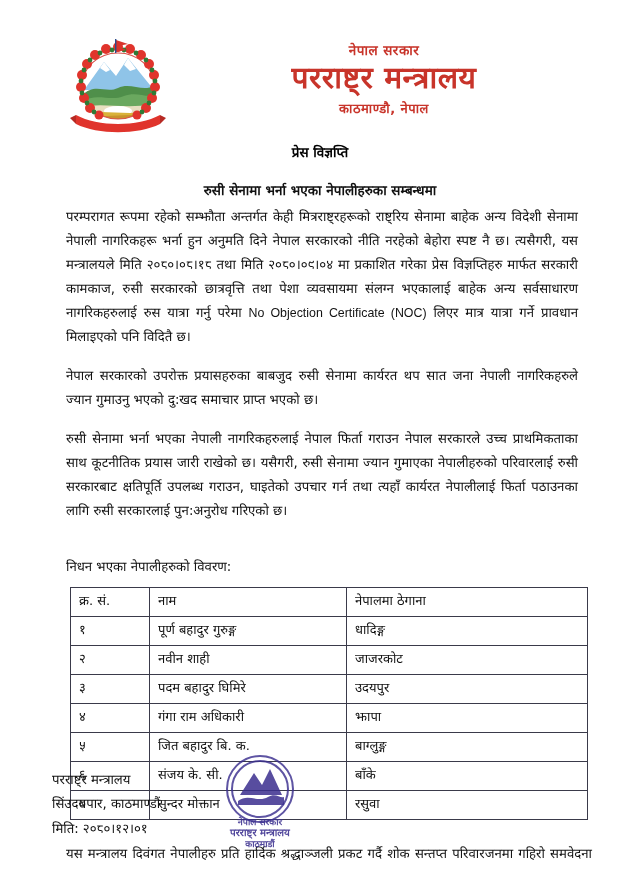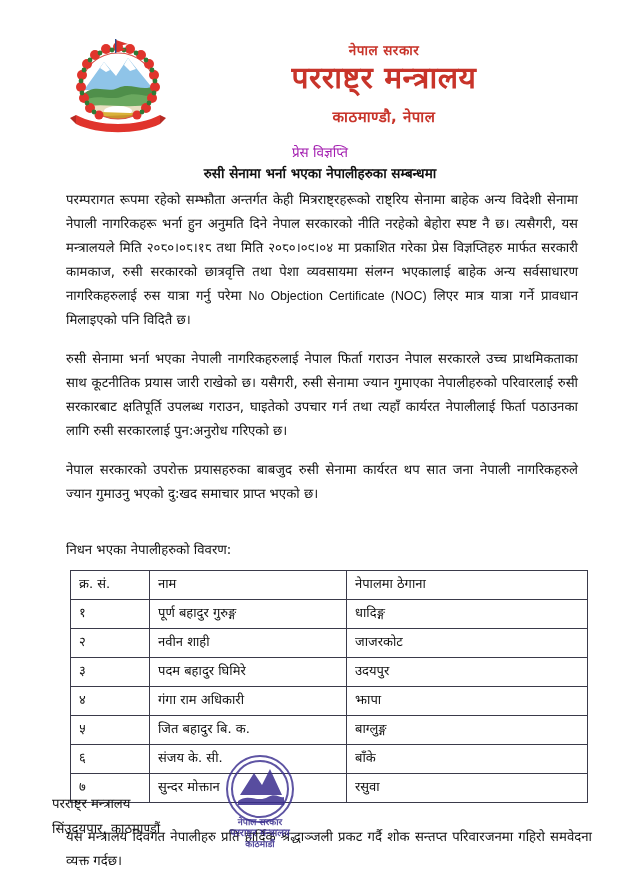--- a/index.html
+++ b/index.html
@@ -53,43 +53,43 @@
     line-height: 1.2;
   }
   .ministry-line {
     font-size: 30px;
     font-weight: bold;
     line-height: 1.25;
     letter-spacing: 0.5px;
     margin-top: 1px;
   }
   .city-line {
-    font-size: 15px;
+    font-size: 13px;
     font-weight: bold;
     letter-spacing: 0.5px;
-    margin-top: 9px;
+    margin-top: 2px;
   }
 
   
   .titles {
     text-align: center;
     margin-top: 10px;
   }
   .doc-title {
     font-size: 13.5px;
-    font-weight: normal;
-    color: #a21caf;
+    font-weight: bold;
+    color: #000000;
     line-height: 1.5;
   }
   .doc-subtitle {
     font-size: 13.5px;
     font-weight: bold;
     color: #111;
     line-height: 1.5;
-    margin-top: 1px;
+    margin-top: 18px;
   }
 
   
   .body-area {
     margin: 0 48px 0 52px;
   }
   .para {
     font-size: 13.2px;
     line-height: 1.82;
     text-align: justify;
@@ -258,23 +258,23 @@
 
   <div class="titles">
     <div class="doc-title">प्रेस विज्ञप्ति</div>
     <div class="doc-subtitle">रुसी सेनामा भर्ना भएका नेपालीहरुका सम्बन्धमा</div>
   </div>
 
   <div class="body-area">
 
     <p class="para first"><span>परम्परागत रूपमा रहेको सम्झौता अन्तर्गत केही मित्रराष्ट्रहरूको राष्ट्रिय सेनामा बाहेक अन्य विदेशी सेनामा नेपाली नागरिकहरू भर्ना हुन अनुमति दिने नेपाल सरकारको नीति नरहेको बेहोरा स्पष्ट नै छ। त्यसैगरी, यस मन्त्रालयले मिति २०८०।०८।१८ तथा मिति २०८०।०९।०४ मा प्रकाशित गरेका प्रेस विज्ञप्तिहरु मार्फत सरकारी कामकाज, रुसी सरकारको छात्रवृत्ति तथा पेशा व्यवसायमा संलग्न भएकालाई बाहेक अन्य सर्वसाधारण नागरिकहरुलाई रुस यात्रा गर्नु परेमा </span><span class="latin">No Objection Certificate (NOC)</span><span> लिएर मात्र यात्रा गर्ने प्रावधान मिलाइएको पनि विदितै छ।</span></p>
 
+    <p class="para">नेपाल सरकारको उपरोक्त प्रयासहरुका बाबजुद रुसी सेनामा कार्यरत थप सात जना नेपाली नागरिकहरुले ज्यान गुमाउनु भएको दु:खद समाचार प्राप्त भएको छ।</p>
+
     <p class="para">रुसी सेनामा भर्ना भएका नेपाली नागरिकहरुलाई नेपाल फिर्ता गराउन नेपाल सरकारले उच्च प्राथमिकताका साथ कूटनीतिक प्रयास जारी राखेको छ। यसैगरी, रुसी सेनामा ज्यान गुमाएका नेपालीहरुको परिवारलाई रुसी सरकारबाट क्षतिपूर्ति उपलब्ध गराउन, घाइतेको उपचार गर्न तथा त्यहाँ कार्यरत नेपालीलाई फिर्ता पठाउनका लागि रुसी सरकारलाई पुन:अनुरोध गरिएको छ।</p>
-
-    <p class="para">नेपाल सरकारको उपरोक्त प्रयासहरुका बाबजुद रुसी सेनामा कार्यरत थप सात जना नेपाली नागरिकहरुले ज्यान गुमाउनु भएको दु:खद समाचार प्राप्त भएको छ।</p>
 
     <div class="list-intro">निधन भएका नेपालीहरुको विवरण:</div>
   </div>
 
   <div class="table-wrap">
     <table class="victims">
       <thead>
         <tr>
           <th class="col-sn">क्र. सं.</th>
           <th class="col-name">नाम</th>
@@ -319,20 +319,21 @@
           </tr>
         </tbody>
     </table>
   </div>
 
   <div class="closing">यस मन्त्रालय दिवंगत नेपालीहरु प्रति हार्दिक श्रद्धाञ्जली प्रकट गर्दै शोक सन्तप्त परिवारजनमा गहिरो समवेदना व्यक्त गर्दछ।</div>
 
   <div class="signature-block">
     <div>परराष्ट्र मन्त्रालय</div>
     <div>सिंउदयपार, काठमाण्डौं</div>
+    <div>मिति: २०८०।१२।०१</div>
   </div>
 
   <svg class="stamp" viewBox="0 0 128 112">
     <g opacity="0.82" fill="none" stroke="#3b2f8f" stroke-width="2">
       <circle cx="64" cy="46" r="33"></circle>
       <circle cx="64" cy="46" r="28"></circle>
     </g>
     <g opacity="0.85" fill="#3b2f8f">
       <path d="M44 52 L58 30 L66 42 L74 26 L86 52 Z"></path>
       <path d="M42 58 C52 50, 62 60, 72 54 C80 49, 84 56, 88 54 L88 62 L42 62 Z"></path>

